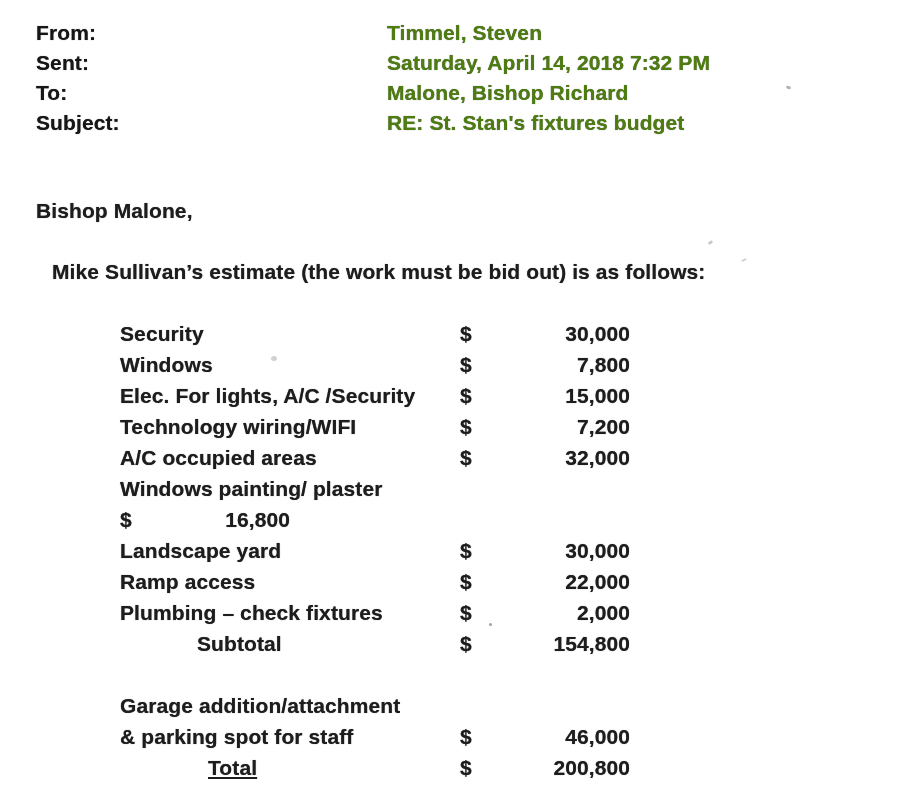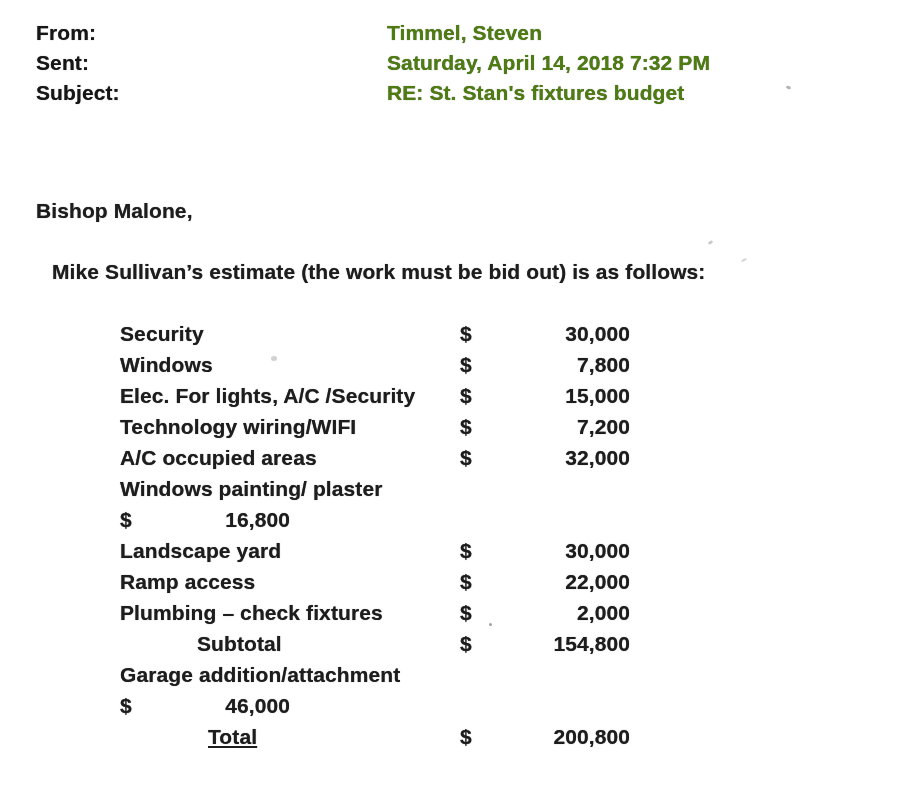--- a/index.html
+++ b/index.html
@@ -70,21 +70,21 @@
     flex: 0 0 50px;
   }
   .trow .amt {
     flex: 0 0 120px;
     text-align: right;
     white-space: nowrap;
   }
   .indent-1 .item { padding-left: 20px; }
   .indent-2 .item { padding-left: 77px; }
   .indent-3 .item { padding-left: 88px; text-decoration: underline; }
-  .gap-before { }
+  .gap-before { margin-top: 31px; }
 
   
   .speck {
     position: absolute;
     border-radius: 50%;
     pointer-events: none;
   }
   .speck-a { left: 786px; top: 86px;  width: 5px; height: 3px; background: #8a8a8a; opacity: .65; transform: rotate(20deg); }
   .speck-b { left: 708px; top: 241px; width: 5px; height: 3px; background: #9a9a9a; opacity: .55; transform: rotate(-30deg); }
   .speck-c { left: 741px; top: 259px; width: 6px; height: 2px; background: #a8a8a8; opacity: .5; transform: rotate(-25deg); }
@@ -99,20 +99,24 @@
   <div class="header">
     <div class="header-row">
       <span class="header-label">From:</span>
       <span class="header-value">Timmel, Steven</span>
     </div>
     <div class="header-row">
       <span class="header-label">Sent:</span>
       <span class="header-value">Saturday, April 14, 2018 7:32 PM</span>
     </div>
     <div class="header-row">
+      <span class="header-label">To:</span>
+      <span class="header-value">Malone, Bishop Richard</span>
+    </div>
+    <div class="header-row">
       <span class="header-label">Subject:</span>
       <span class="header-value">RE: St. Stan's fixtures budget</span>
     </div>
   </div>
 
   <div class="greeting">Bishop Malone,</div>
   <div class="intro">Mike Sullivan’s estimate (the work must be bid out) is as follows:</div>
 
   <div class="estimate">
 
@@ -181,20 +185,21 @@
       <span class="amt">154,800</span>
     </div>
 
     <div class="trow gap-before">
       <span class="item">Garage addition/attachment</span>
       <span class="cur"></span>
       <span class="amt"></span>
     </div>
 
     <div class="trow">
+      <span class="item">&amp; parking spot for staff</span>
       <span class="cur">$</span>
       <span class="amt">46,000</span>
     </div>
 
     <div class="trow indent-3">
       <span class="item">Total</span>
       <span class="cur">$</span>
       <span class="amt">200,800</span>
     </div>
 

